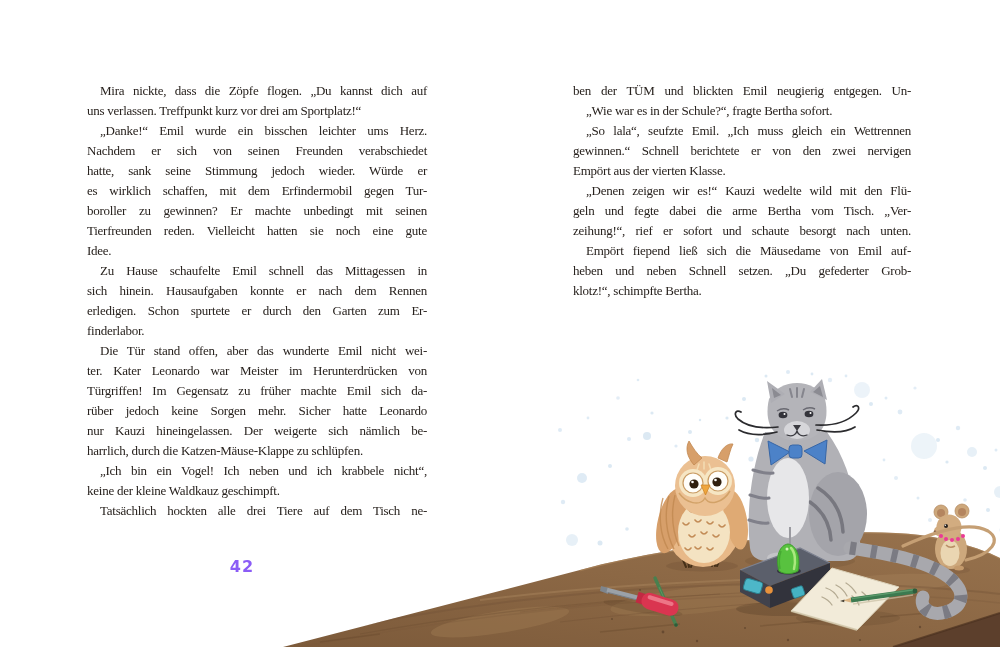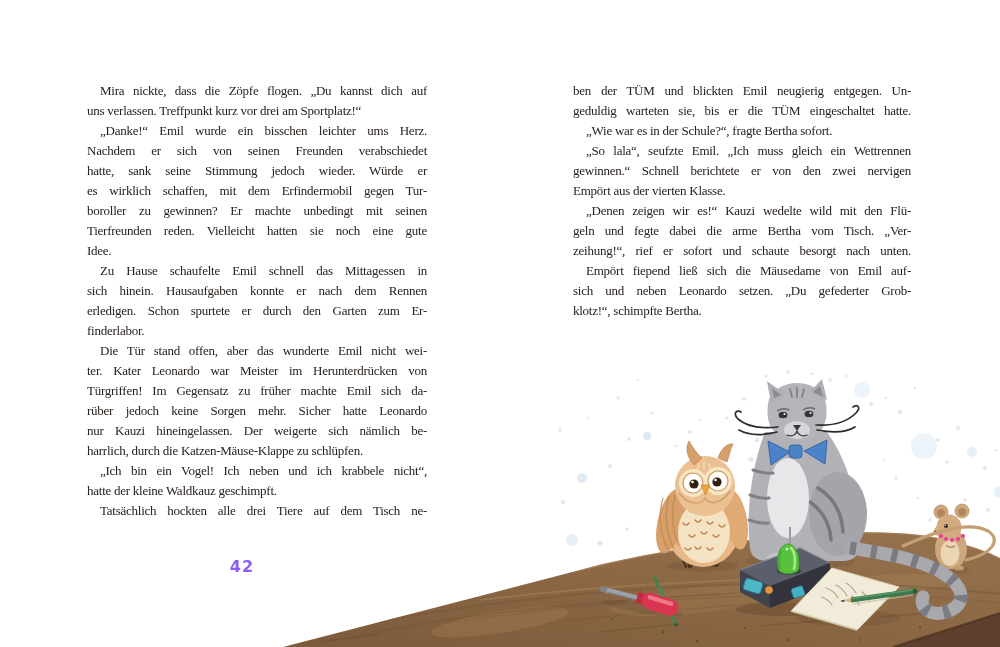--- a/index.html
+++ b/index.html
@@ -37,36 +37,35 @@
       <div class="line just">sich hinein. Hausaufgaben konnte er nach dem Rennen</div>
       <div class="line just">erledigen. Schon spurtete er durch den Garten zum Er-</div>
       <div class="line">finderlabor.</div>
       <div class="line just ind">Die Tür stand offen, aber das wunderte Emil nicht wei-</div>
       <div class="line just">ter. Kater Leonardo war Meister im Herunterdrücken von</div>
       <div class="line just">Türgriffen! Im Gegensatz zu früher machte Emil sich da-</div>
       <div class="line just">rüber jedoch keine Sorgen mehr. Sicher hatte Leonardo</div>
       <div class="line just">nur Kauzi hineingelassen. Der weigerte sich nämlich be-</div>
       <div class="line">harrlich, durch die Katzen-Mäuse-Klappe zu schlüpfen.</div>
       <div class="line just ind">„Ich bin ein Vogel! Ich neben und ich krabbele nicht“,</div>
-      <div class="line">hatte der kleine Waldkauz geschimpft.</div>
+      <div class="line">keine der kleine Waldkauz geschimpft.</div>
       <div class="line just ind">Tatsächlich hockten alle drei Tiere auf dem Tisch ne-</div>
     </div>
 
   <div class="col right">
       <div class="line just">ben der TÜM und blickten Emil neugierig entgegen. Un-</div>
-      <div class="line just">geduldig warteten sie, bis er die TÜM eingeschaltet hatte.</div>
       <div class="line ind">„Wie war es in der Schule?“, fragte Bertha sofort.</div>
       <div class="line just ind">„So lala“, seufzte Emil. „Ich muss gleich ein Wettrennen</div>
       <div class="line just">gewinnen.“ Schnell berichtete er von den zwei nervigen</div>
       <div class="line">Empört aus der vierten Klasse.</div>
       <div class="line just ind">„Denen zeigen wir es!“ Kauzi wedelte wild mit den Flü-</div>
       <div class="line just">geln und fegte dabei die arme Bertha vom Tisch. „Ver-</div>
       <div class="line just">zeihung!“, rief er sofort und schaute besorgt nach unten.</div>
       <div class="line just ind">Empört fiepend ließ sich die Mäusedame von Emil auf-</div>
-      <div class="line just">sich und neben Leonardo setzen. „Du gefederter Grob-</div>
+      <div class="line just">heben und neben Schnell setzen. „Du gefederter Grob-</div>
       <div class="line">klotz!“, schimpfte Bertha.</div>
     </div>
 
   <div class="pagenum">42</div>
 
   <svg class="illo" viewBox="0 0 1000 647" aria-hidden="true">
     <defs>
       <clipPath id="tableclip">
         <path d="M 283,647 L 580,570 C 640,554 700,545 770,538 C 830,532 880,530 920,535 C 955,540 985,550 1000,558 L 1000,647 Z"></path>
       </clipPath>

